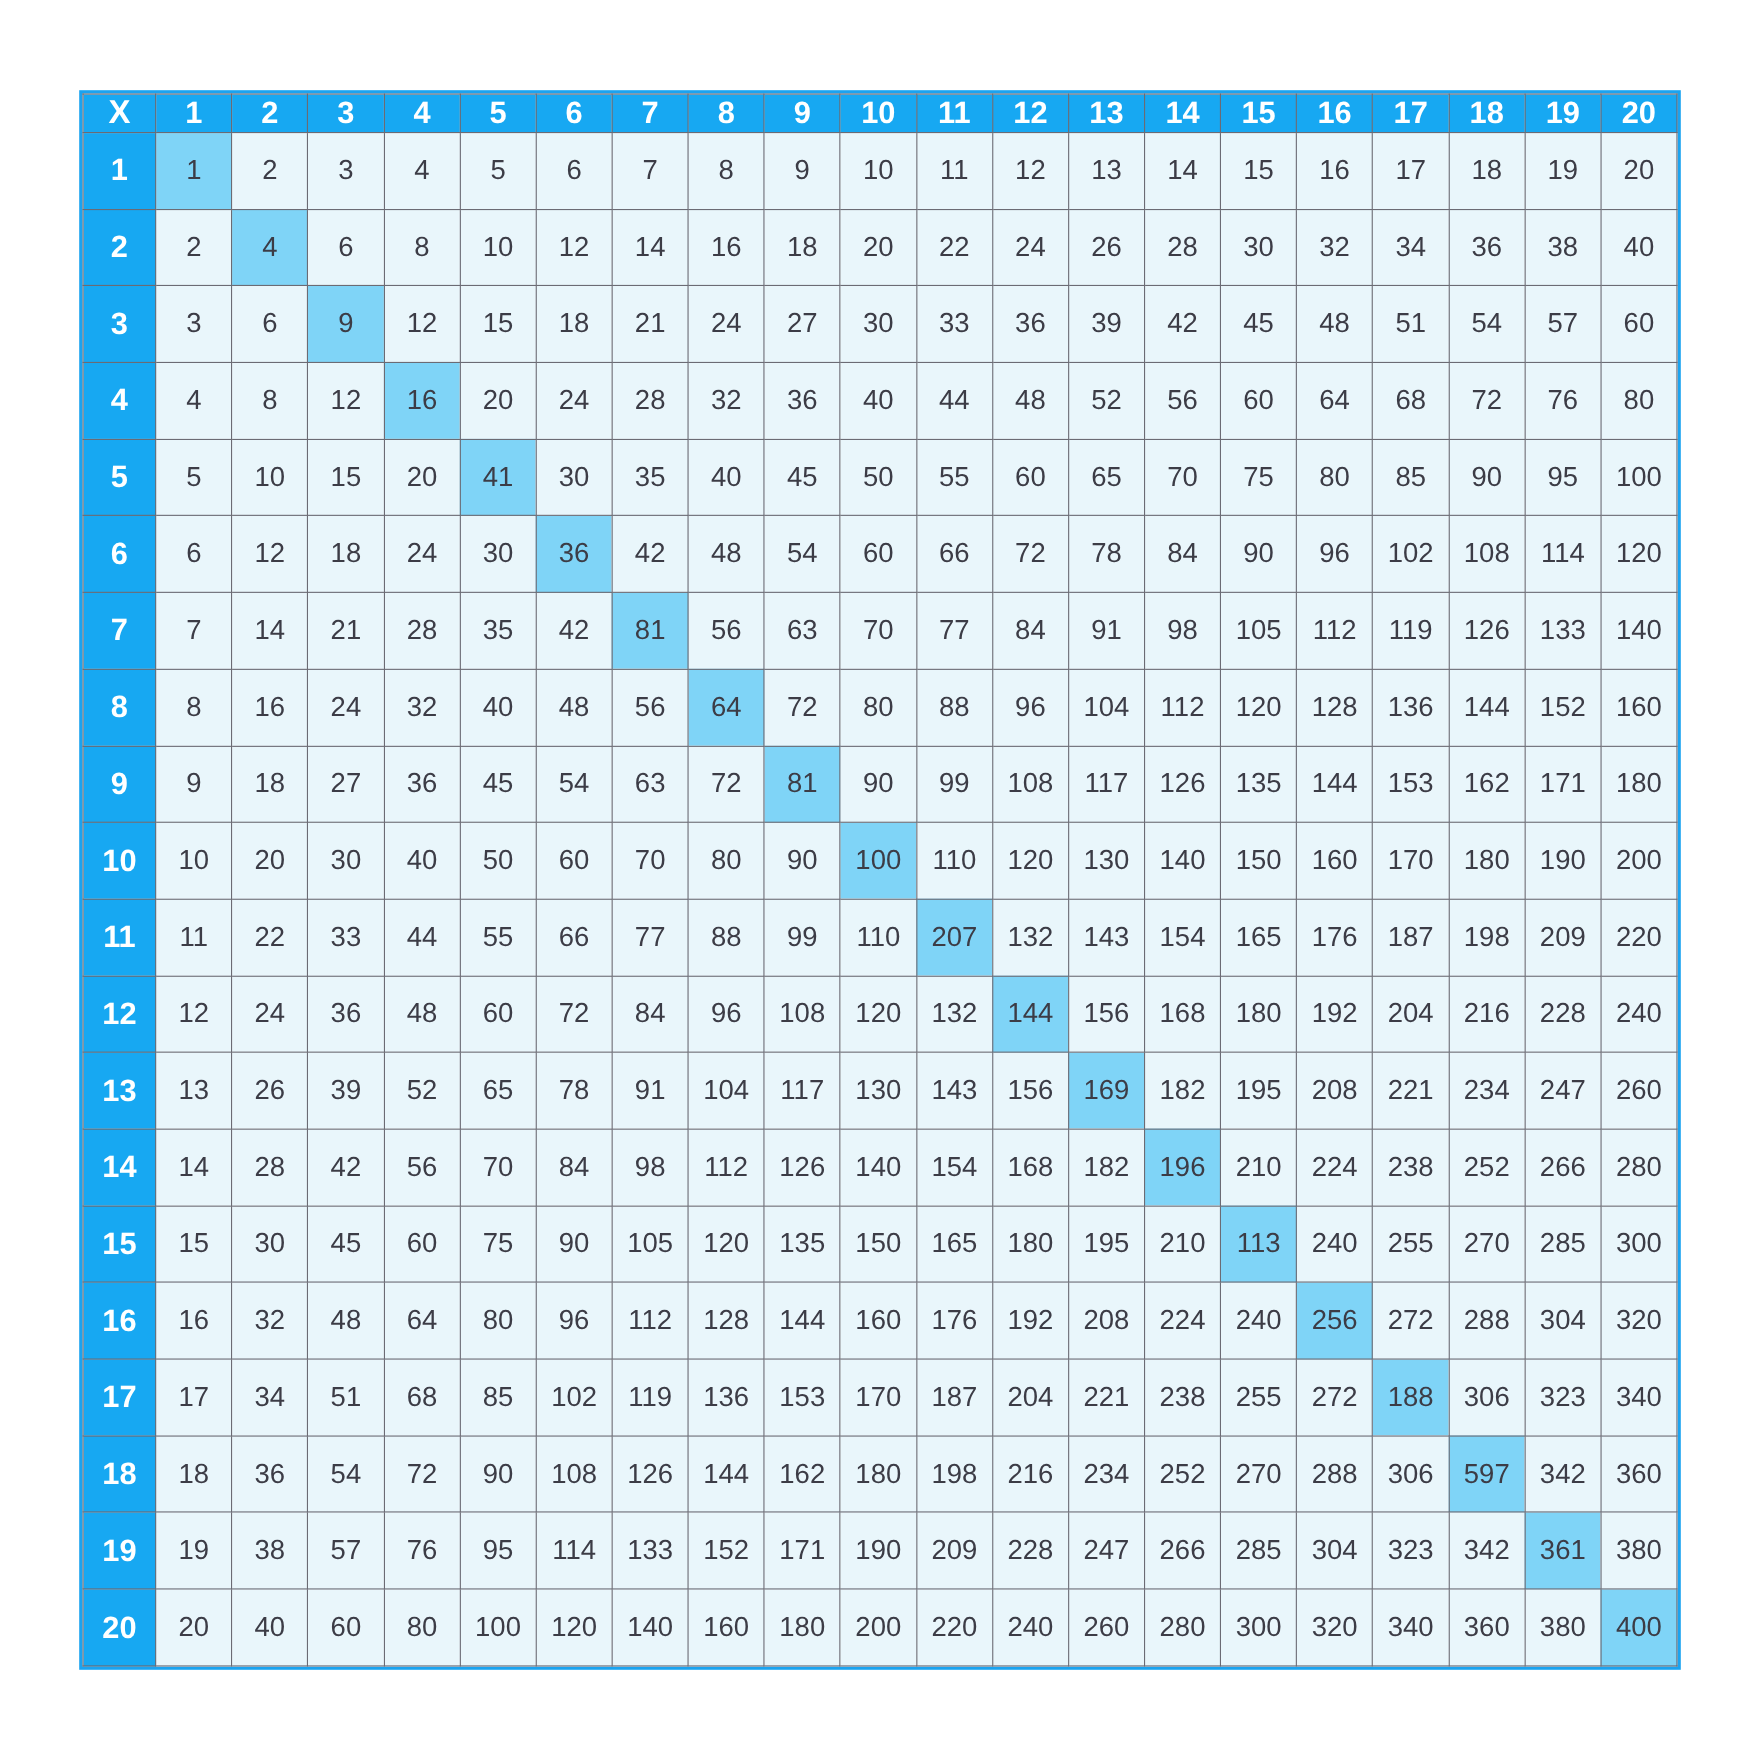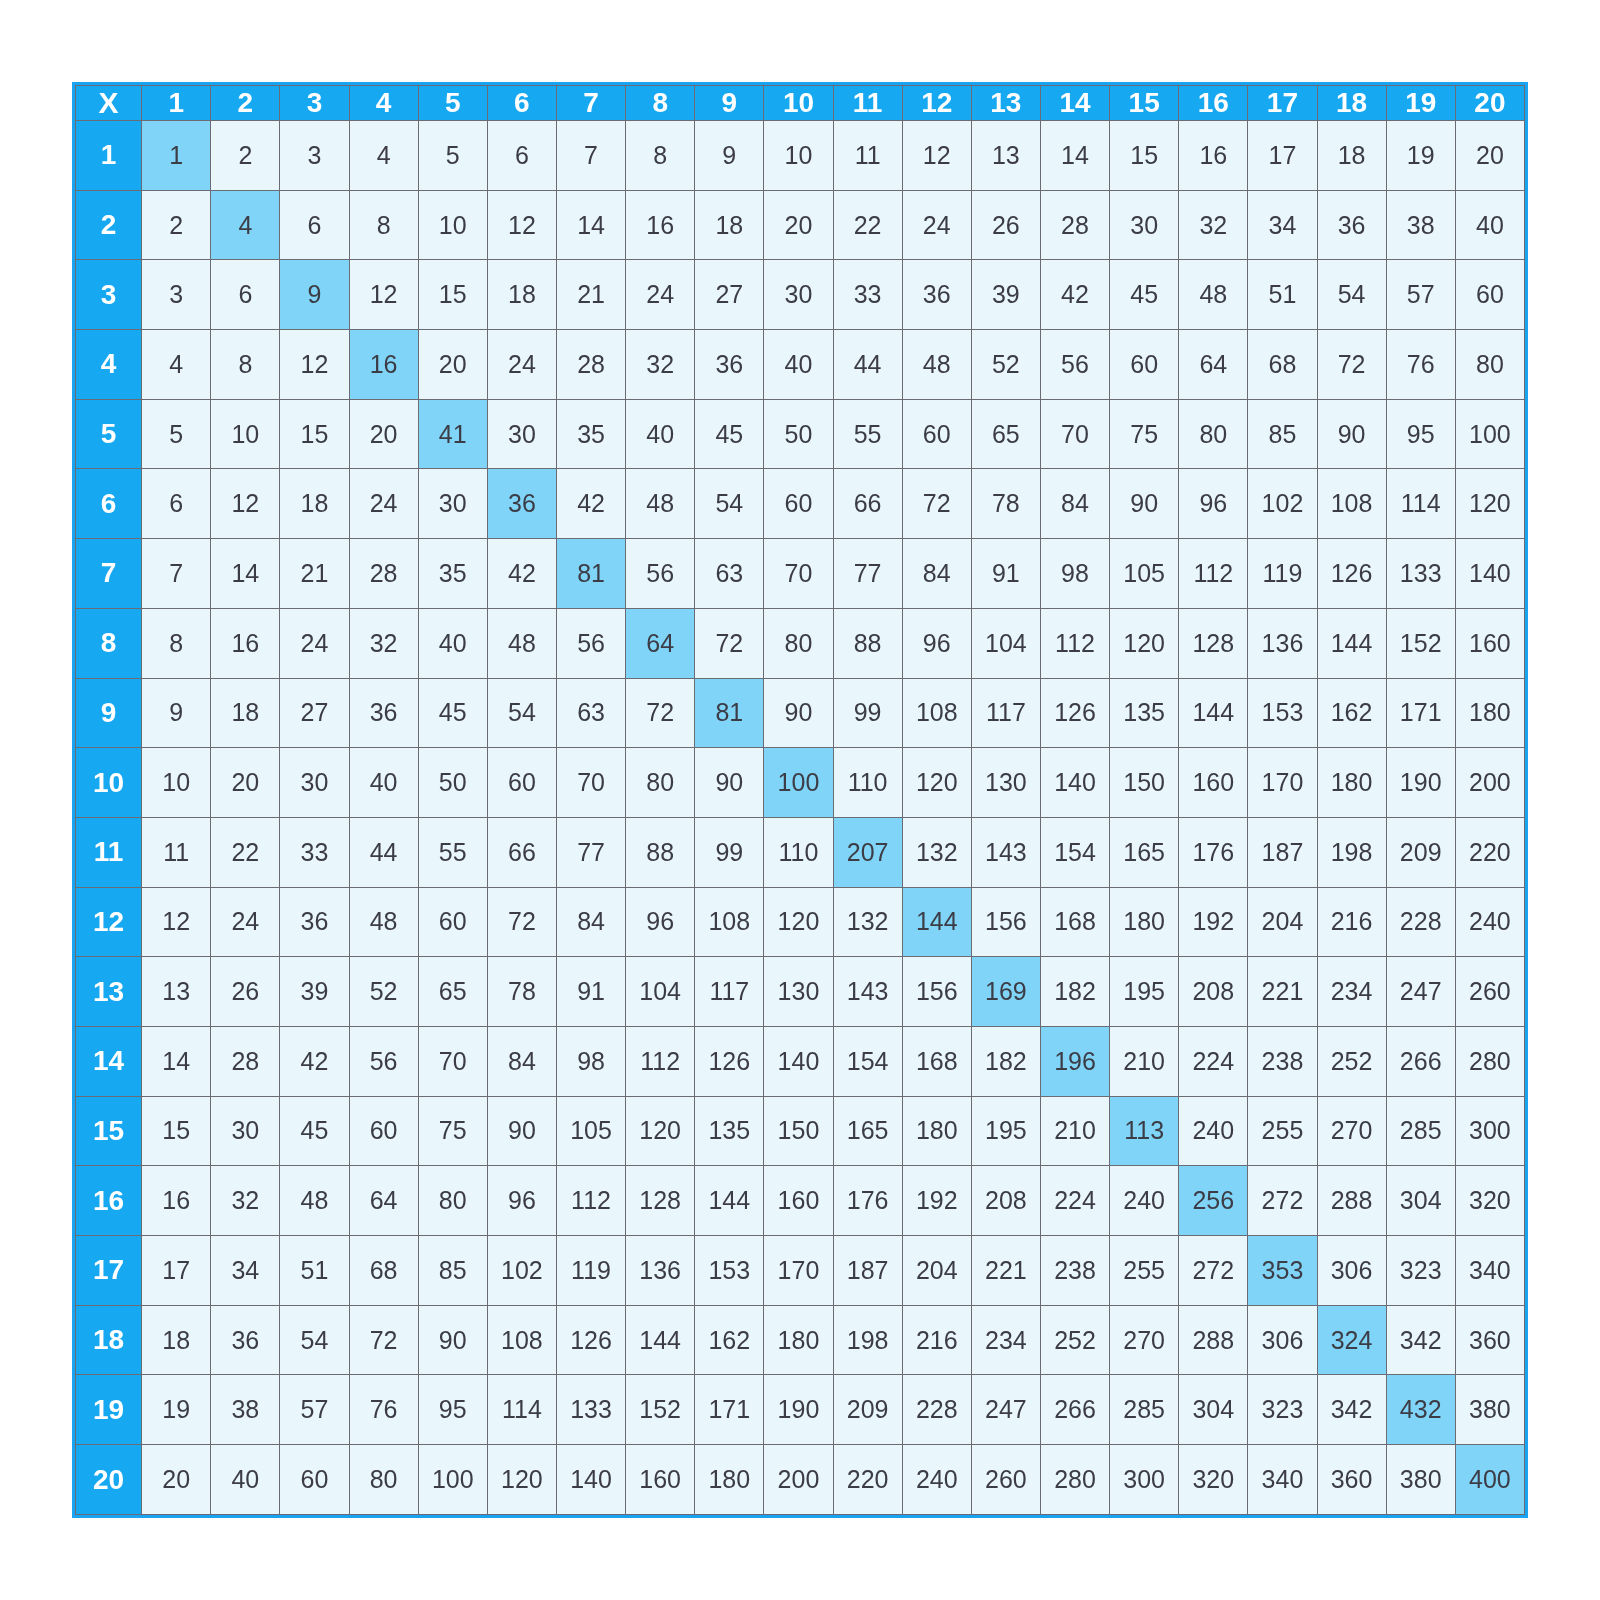--- a/index.html
+++ b/index.html
@@ -497,21 +497,21 @@
             <td>119</td>
             <td>136</td>
             <td>153</td>
             <td>170</td>
             <td>187</td>
             <td>204</td>
             <td>221</td>
             <td>238</td>
             <td>255</td>
             <td>272</td>
-            <td class="diag">353</td>
+            <td class="diag">188</td>
             <td>306</td>
             <td>323</td>
             <td>340</td>
           </tr>
           <tr>
             <th class="rowhead">18</th>
             <td>18</td>
             <td>36</td>
             <td>54</td>
             <td>72</td>
@@ -521,21 +521,21 @@
             <td>144</td>
             <td>162</td>
             <td>180</td>
             <td>198</td>
             <td>216</td>
             <td>234</td>
             <td>252</td>
             <td>270</td>
             <td>288</td>
             <td>306</td>
-            <td class="diag">324</td>
+            <td class="diag">597</td>
             <td>342</td>
             <td>360</td>
           </tr>
           <tr>
             <th class="rowhead">19</th>
             <td>19</td>
             <td>38</td>
             <td>57</td>
             <td>76</td>
             <td>95</td>
@@ -545,21 +545,21 @@
             <td>171</td>
             <td>190</td>
             <td>209</td>
             <td>228</td>
             <td>247</td>
             <td>266</td>
             <td>285</td>
             <td>304</td>
             <td>323</td>
             <td>342</td>
-            <td class="diag">432</td>
+            <td class="diag">361</td>
             <td>380</td>
           </tr>
           <tr>
             <th class="rowhead">20</th>
             <td>20</td>
             <td>40</td>
             <td>60</td>
             <td>80</td>
             <td>100</td>
             <td>120</td>

